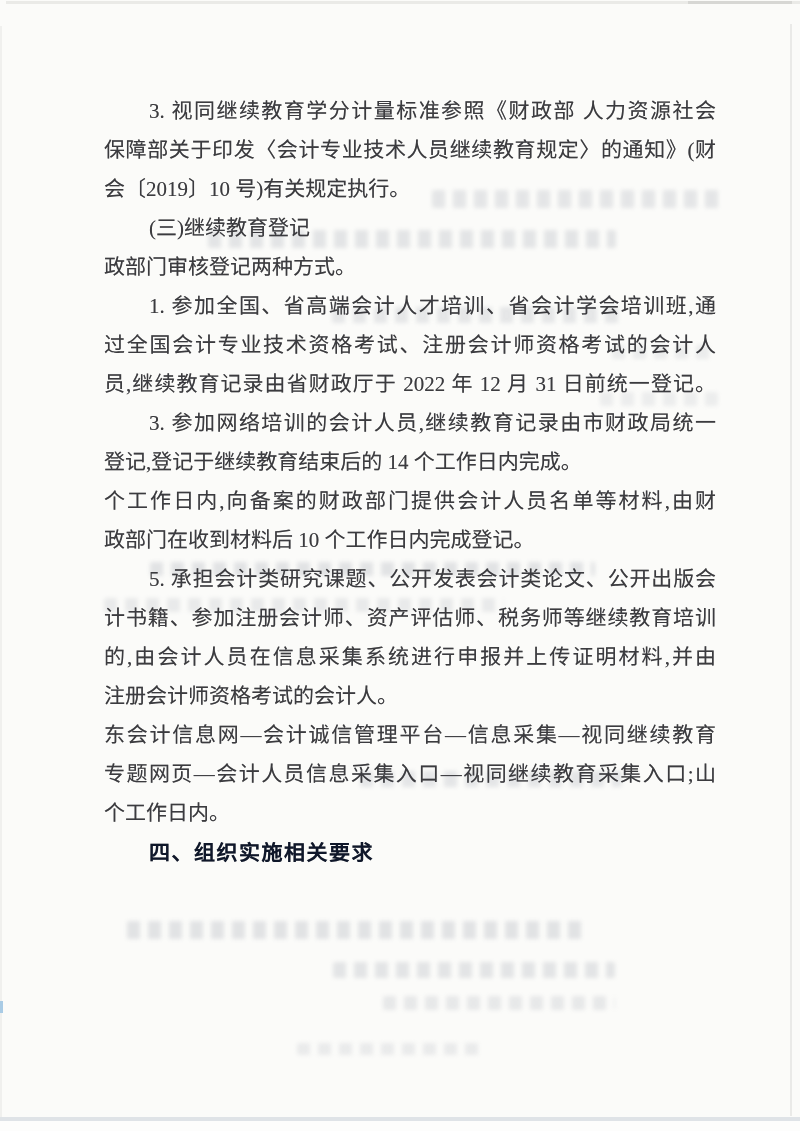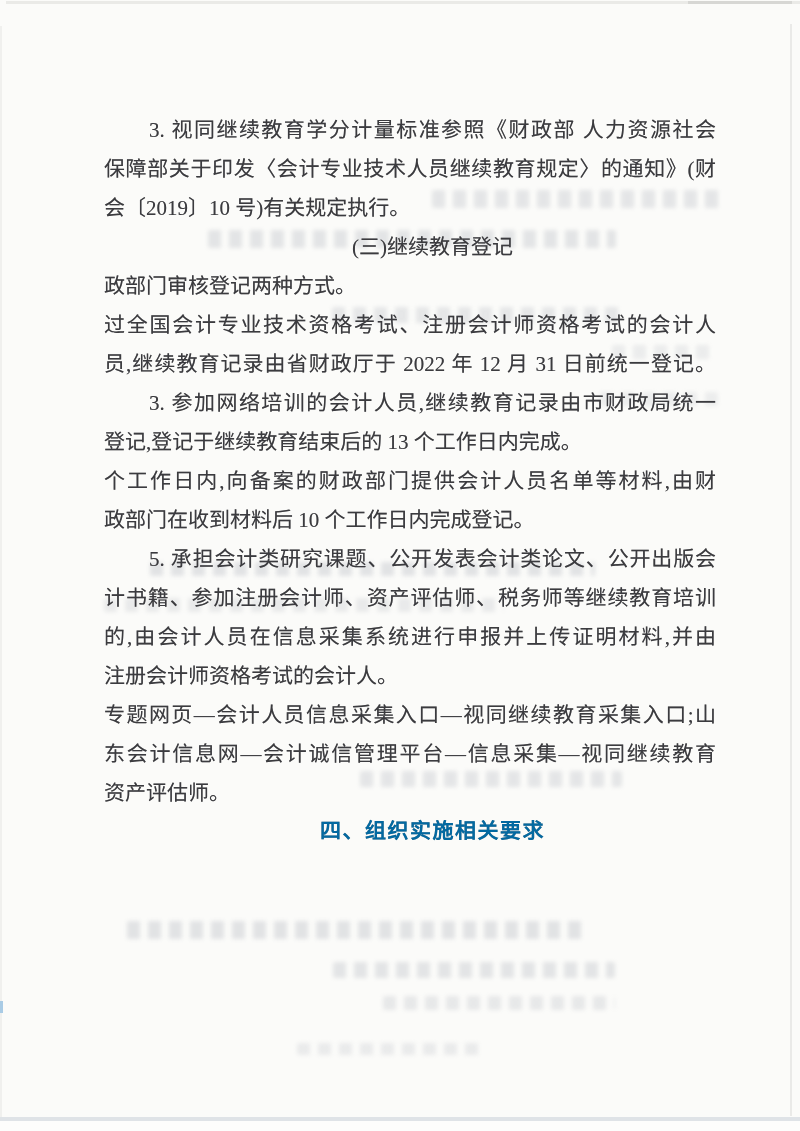--- a/index.html
+++ b/index.html
@@ -21,32 +21,32 @@
   
   .smudge{
     position:absolute;pointer-events:none;border-radius:2px;
     background:repeating-linear-gradient(90deg,
       rgba(148,154,166,.55) 0px, rgba(148,154,166,.55) 13px,
       rgba(148,154,166,0) 13px, rgba(148,154,166,0) 21px);
     filter:blur(2.2px);
   }
   
   .textblock{
-    position:absolute;left:104px;top:111px;width:612px;
+    position:absolute;left:104px;top:92px;width:612px;
     color:#3b3b3f;font-size:21px;
   }
   .line{
     height:39px;line-height:39px;white-space:normal;
     text-shadow:0 0 .4px rgba(59,59,63,.45);
   }
   .fill{text-align:justify;text-align-last:justify;}
-  .indent{padding-left:45px;text-align:center;}
+  .indent{padding-left:45px;}
   .heading{
-    font-family:Liberation Mono, monospace;
-    font-weight:700;color:#0369a1;letter-spacing:1.5px;
+    font-family:Liberation Sans, sans-serif;
+    font-weight:700;color:#0f172a;letter-spacing:1.5px;
     text-shadow:0 0 .5px rgba(44,44,47,.5);
   }
 </style>
 </head>
 <body>
 
 <div class="page">
 
   <div class="edge edge-top"></div>
   <div class="edge edge-top-dark"></div>
@@ -68,29 +68,30 @@
   <div class="smudge" style="left:333px;top:962px;width:282px;height:16px;opacity:.42;"></div>
   <div class="smudge" style="left:383px;top:996px;width:232px;height:14px;opacity:.35;"></div>
   <div class="smudge" style="left:297px;top:1043px;width:186px;height:12px;opacity:.30;"></div>
 
   <div class="textblock">
     <div class="line indent fill">3. 视同继续教育学分计量标准参照《财政部 人力资源社会</div>
     <div class="line fill">保障部关于印发〈会计专业技术人员继续教育规定〉的通知》(财</div>
     <div class="line">会〔2019〕10 号)有关规定执行。</div>
     <div class="line indent">(三)继续教育登记</div>
     <div class="line">政部门审核登记两种方式。</div>
+    <div class="line indent fill">1. 参加全国、省高端会计人才培训、省会计学会培训班,通</div>
     <div class="line fill">过全国会计专业技术资格考试、注册会计师资格考试的会计人</div>
     <div class="line fill">员,继续教育记录由省财政厅于 2022 年 12 月 31 日前统一登记。</div>
     <div class="line indent fill">3. 参加网络培训的会计人员,继续教育记录由市财政局统一</div>
-    <div class="line">登记,登记于继续教育结束后的 13 个工作日内完成。</div>
+    <div class="line">登记,登记于继续教育结束后的 14 个工作日内完成。</div>
     <div class="line fill">个工作日内,向备案的财政部门提供会计人员名单等材料,由财</div>
     <div class="line">政部门在收到材料后 10 个工作日内完成登记。</div>
     <div class="line indent fill">5. 承担会计类研究课题、公开发表会计类论文、公开出版会</div>
     <div class="line fill">计书籍、参加注册会计师、资产评估师、税务师等继续教育培训</div>
     <div class="line fill">的,由会计人员在信息采集系统进行申报并上传证明材料,并由</div>
     <div class="line">注册会计师资格考试的会计人。</div>
+    <div class="line fill">东会计信息网—会计诚信管理平台—信息采集—视同继续教育</div>
     <div class="line fill">专题网页—会计人员信息采集入口—视同继续教育采集入口;山</div>
-    <div class="line fill">东会计信息网—会计诚信管理平台—信息采集—视同继续教育</div>
-    <div class="line">资产评估师。</div>
+    <div class="line">个工作日内。</div>
     <div class="line indent heading">四、组织实施相关要求</div>
   </div>
 
 </div>
 
 </body></html>

